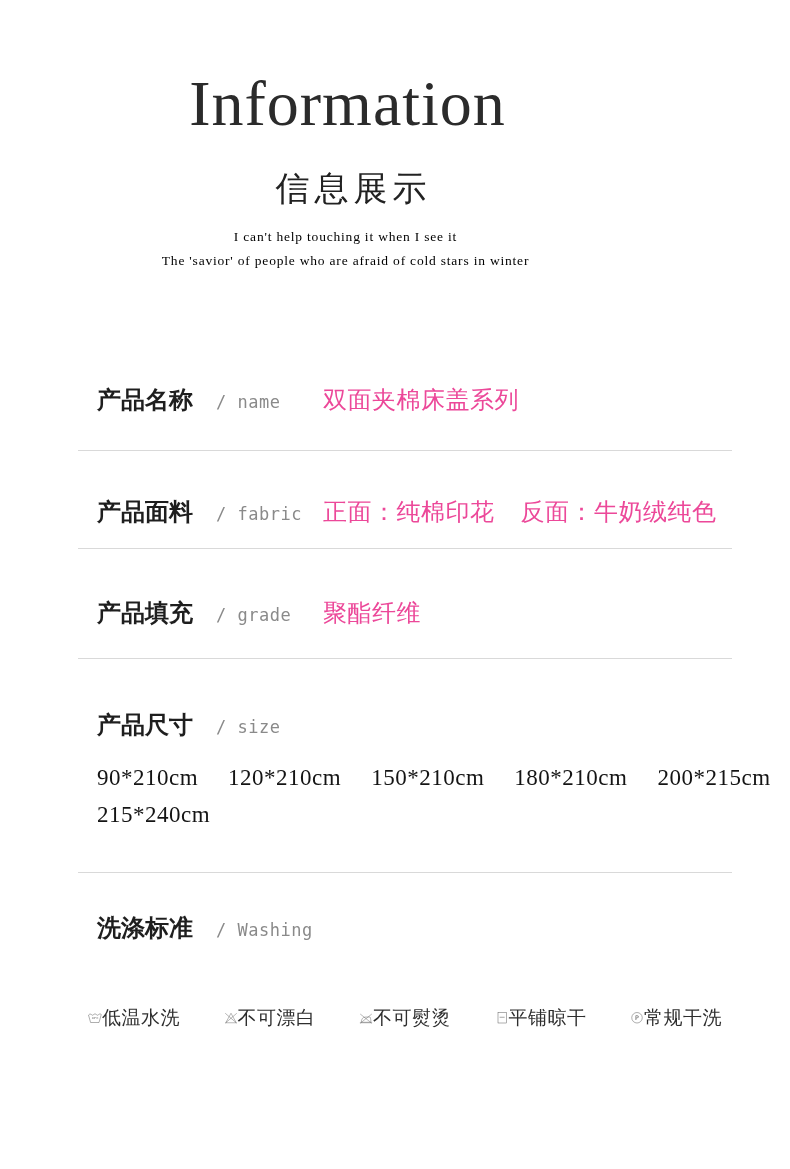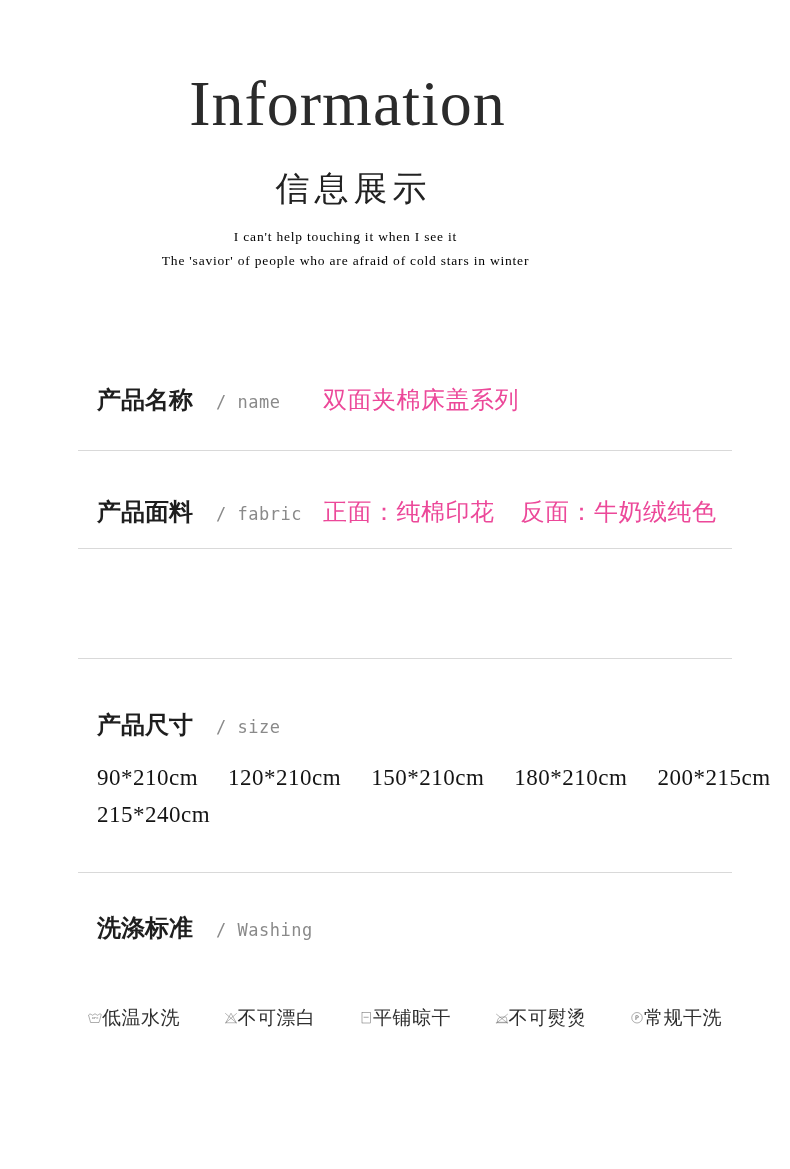--- a/index.html
+++ b/index.html
@@ -102,20 +102,24 @@
     <span class="value">双面夹棉床盖系列</span>
   </div>
   <div class="divider d1"></div>
 
   <div class="row row-fabric">
     <span class="label-cn">产品面料</span><span class="label-en">/ fabric</span>
     <span class="value"><span>正面：纯棉印花</span><span class="gap"></span><span>反面：牛奶绒纯色</span></span>
   </div>
   <div class="divider d2"></div>
 
+  <div class="row row-fill">
+    <span class="label-cn">产品填充</span><span class="label-en">/ grade</span>
+    <span class="value">聚酯纤维</span>
+  </div>
   <div class="divider d3"></div>
 
   <div class="row row-size">
     <span class="label-cn">产品尺寸</span><span class="label-en">/ size</span>
   </div>
   <div class="sizes l1">
     <span>90*210cm</span><span>120*210cm</span><span>150*210cm</span><span>180*210cm</span><span>200*215cm</span>
   </div>
   <div class="sizes l2">
     <span>215*240cm</span>
@@ -139,33 +143,33 @@
     <div class="care-item">
       <svg width="56" height="56" viewBox="0 0 56 56">
         <path d="M28,9 L49,47 L7,47 Z" fill="none" stroke="#4d4d4d" stroke-width="1.6" stroke-linejoin="round"></path>
         <path d="M6,10 L50,48 M50,10 L6,48" fill="none" stroke="#4d4d4d" stroke-width="1.6" stroke-linecap="round"></path>
       </svg>
       <div class="care-label">不可漂白</div>
     </div>
 
     <div class="care-item">
       <svg width="56" height="56" viewBox="0 0 56 56">
-        <rect x="12" y="7" width="33" height="41" fill="none" stroke="#4d4d4d" stroke-width="1.8"></rect>
-        <path d="M20,25 L37,25" stroke="#4d4d4d" stroke-width="2" stroke-linecap="round"></path>
-      </svg>
-      <div class="care-label">平铺晾干</div>
-    </div>
-
-    <div class="care-item">
-      <svg width="56" height="56" viewBox="0 0 56 56">
         <path d="M5,47 L51,47" stroke="#4d4d4d" stroke-width="1.6" stroke-linecap="round"></path>
         <path d="M9,45 C9,33 15,24 27,24 L44,24 C45,24 46,29 47,35 L48,45 Z" fill="none" stroke="#4d4d4d" stroke-width="1.6" stroke-linejoin="round"></path>
         <path d="M6,13 L50,48 M50,13 L6,48" fill="none" stroke="#4d4d4d" stroke-width="1.6" stroke-linecap="round"></path>
       </svg>
       <div class="care-label">不可熨烫</div>
+    </div>
+
+    <div class="care-item">
+      <svg width="56" height="56" viewBox="0 0 56 56">
+        <rect x="12" y="7" width="33" height="41" fill="none" stroke="#4d4d4d" stroke-width="1.8"></rect>
+        <path d="M20,25 L37,25" stroke="#4d4d4d" stroke-width="2" stroke-linecap="round"></path>
+      </svg>
+      <div class="care-label">平铺晾干</div>
     </div>
 
     <div class="care-item">
       <svg width="56" height="56" viewBox="0 0 56 56">
         <circle cx="28" cy="27" r="21" fill="none" stroke="#4d4d4d" stroke-width="1.8"></circle>
         <text class="icon-text" x="28" y="36" font-size="25" text-anchor="middle">P</text>
       </svg>
       <div class="care-label">常规干洗</div>
     </div>
 

